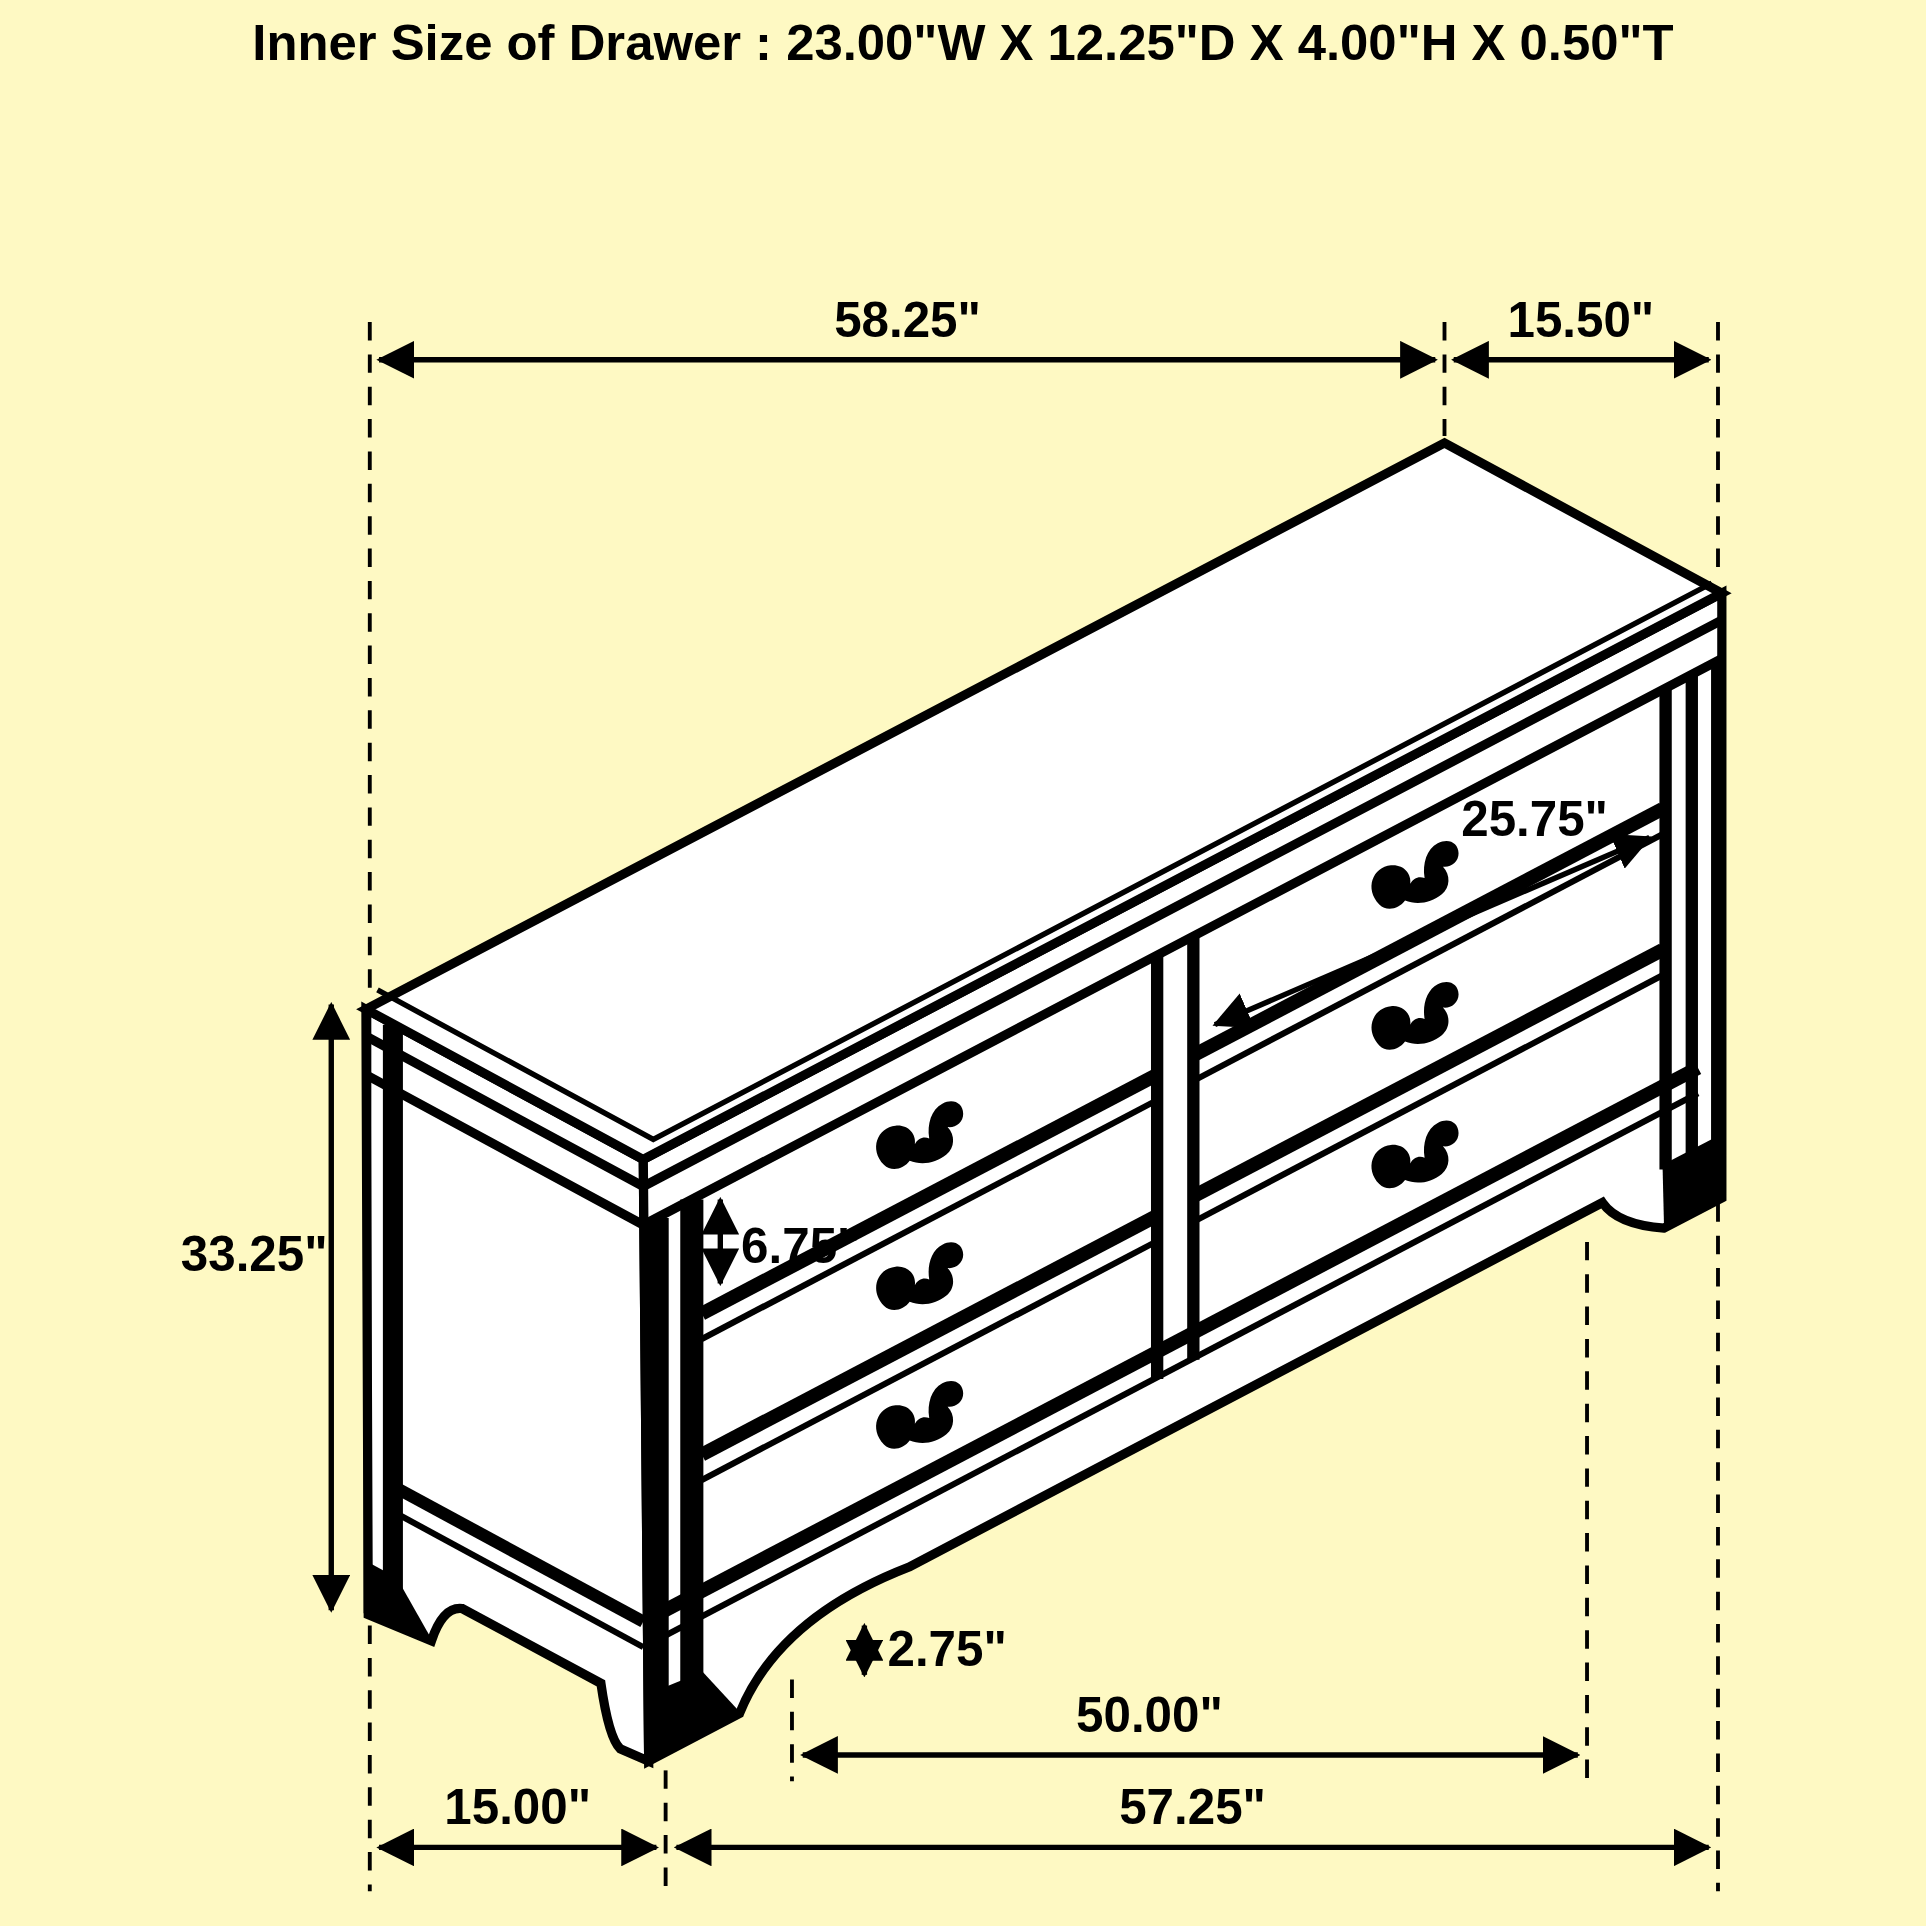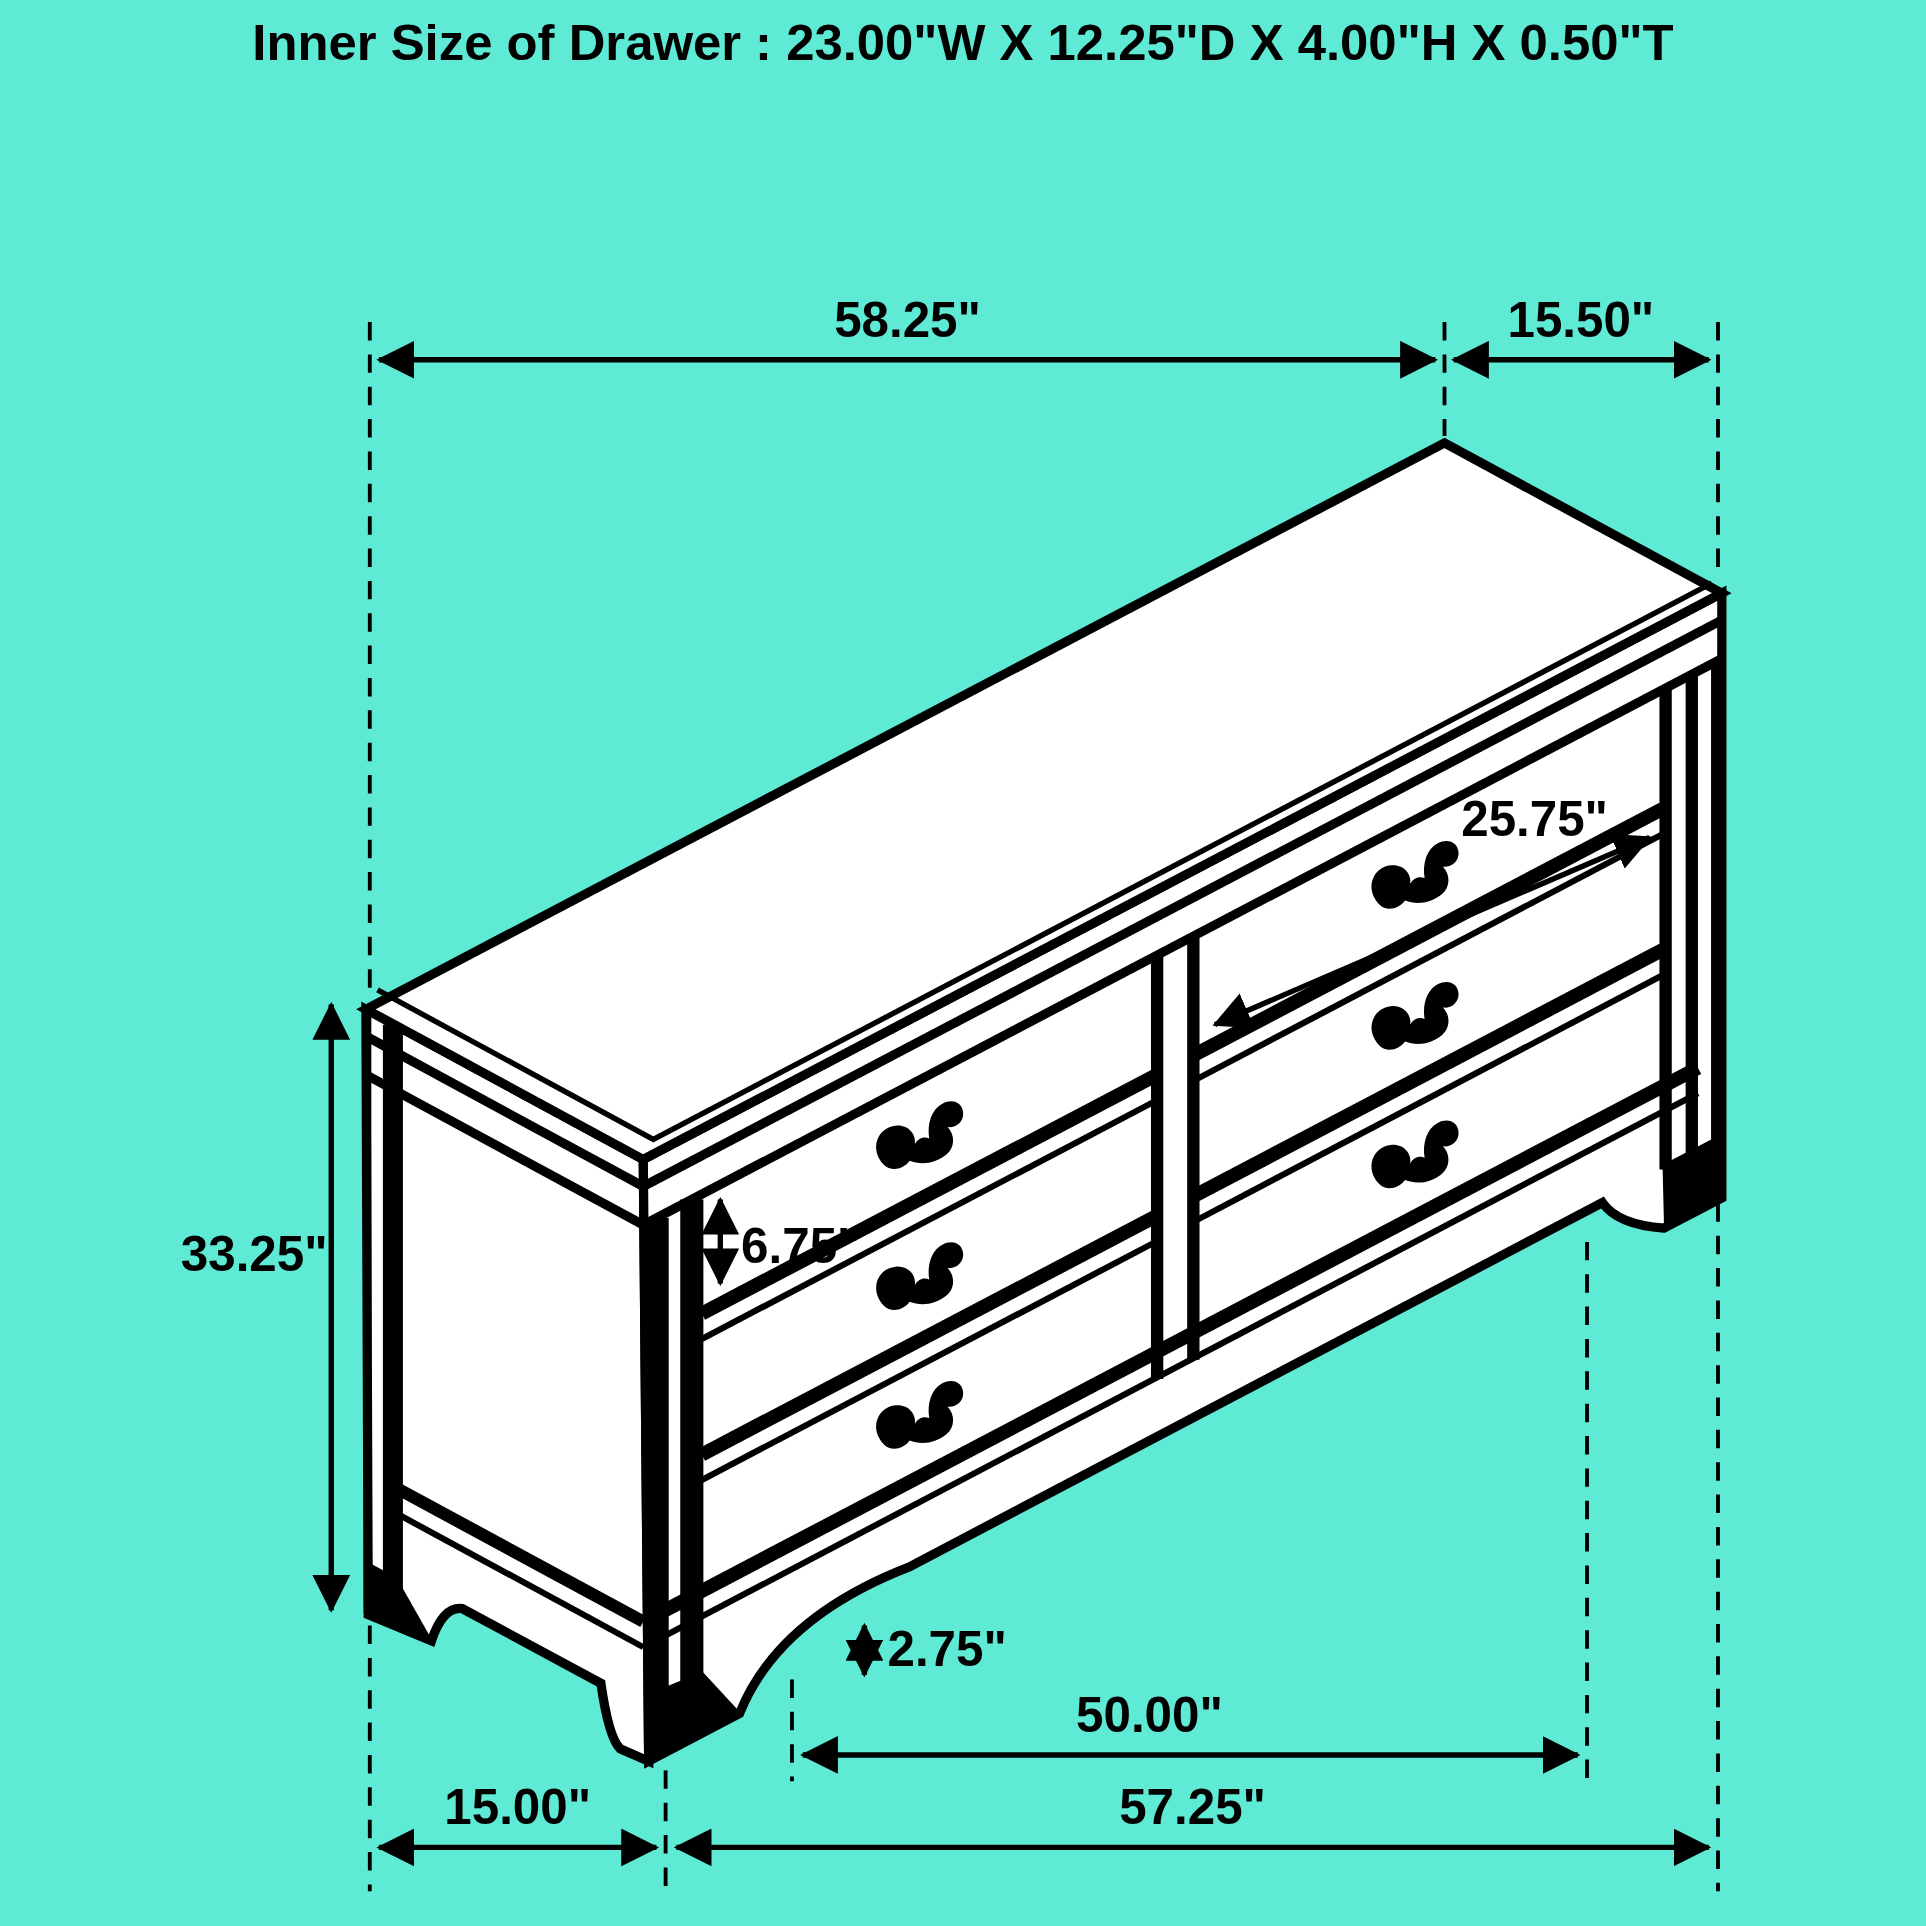--- a/index.html
+++ b/index.html
@@ -3,21 +3,21 @@
 <meta charset="utf-8">
 <style>
   html, body {
     margin: 0;
     padding: 0;
     background: #ffffff;
   }
   .canvas {
     width: 1926px;
     height: 1926px;
-    background: #5eead4;
+    background: #fef9c3;
     position: relative;
     font-family: "Liberation Sans", sans-serif;
   }
   svg { display: block; }
   .outline  { fill: #ffffff; stroke: #000000; stroke-width: 12; stroke-linejoin: miter; }
   .edge     { stroke: #000000; fill: none; }
   .dim-line { stroke: #000000; stroke-width: 7; fill: none; }
   .ext-line { stroke: #000000; stroke-width: 5; fill: none; stroke-dasharray: 24 18; }
   .dim-text { font-family: "Liberation Sans", sans-serif; font-weight: bold; font-size: 64px; fill: #000000; }
   .title-text { font-family: "Liberation Sans", sans-serif; font-weight: bold; font-size: 66px; fill: #000000; }

